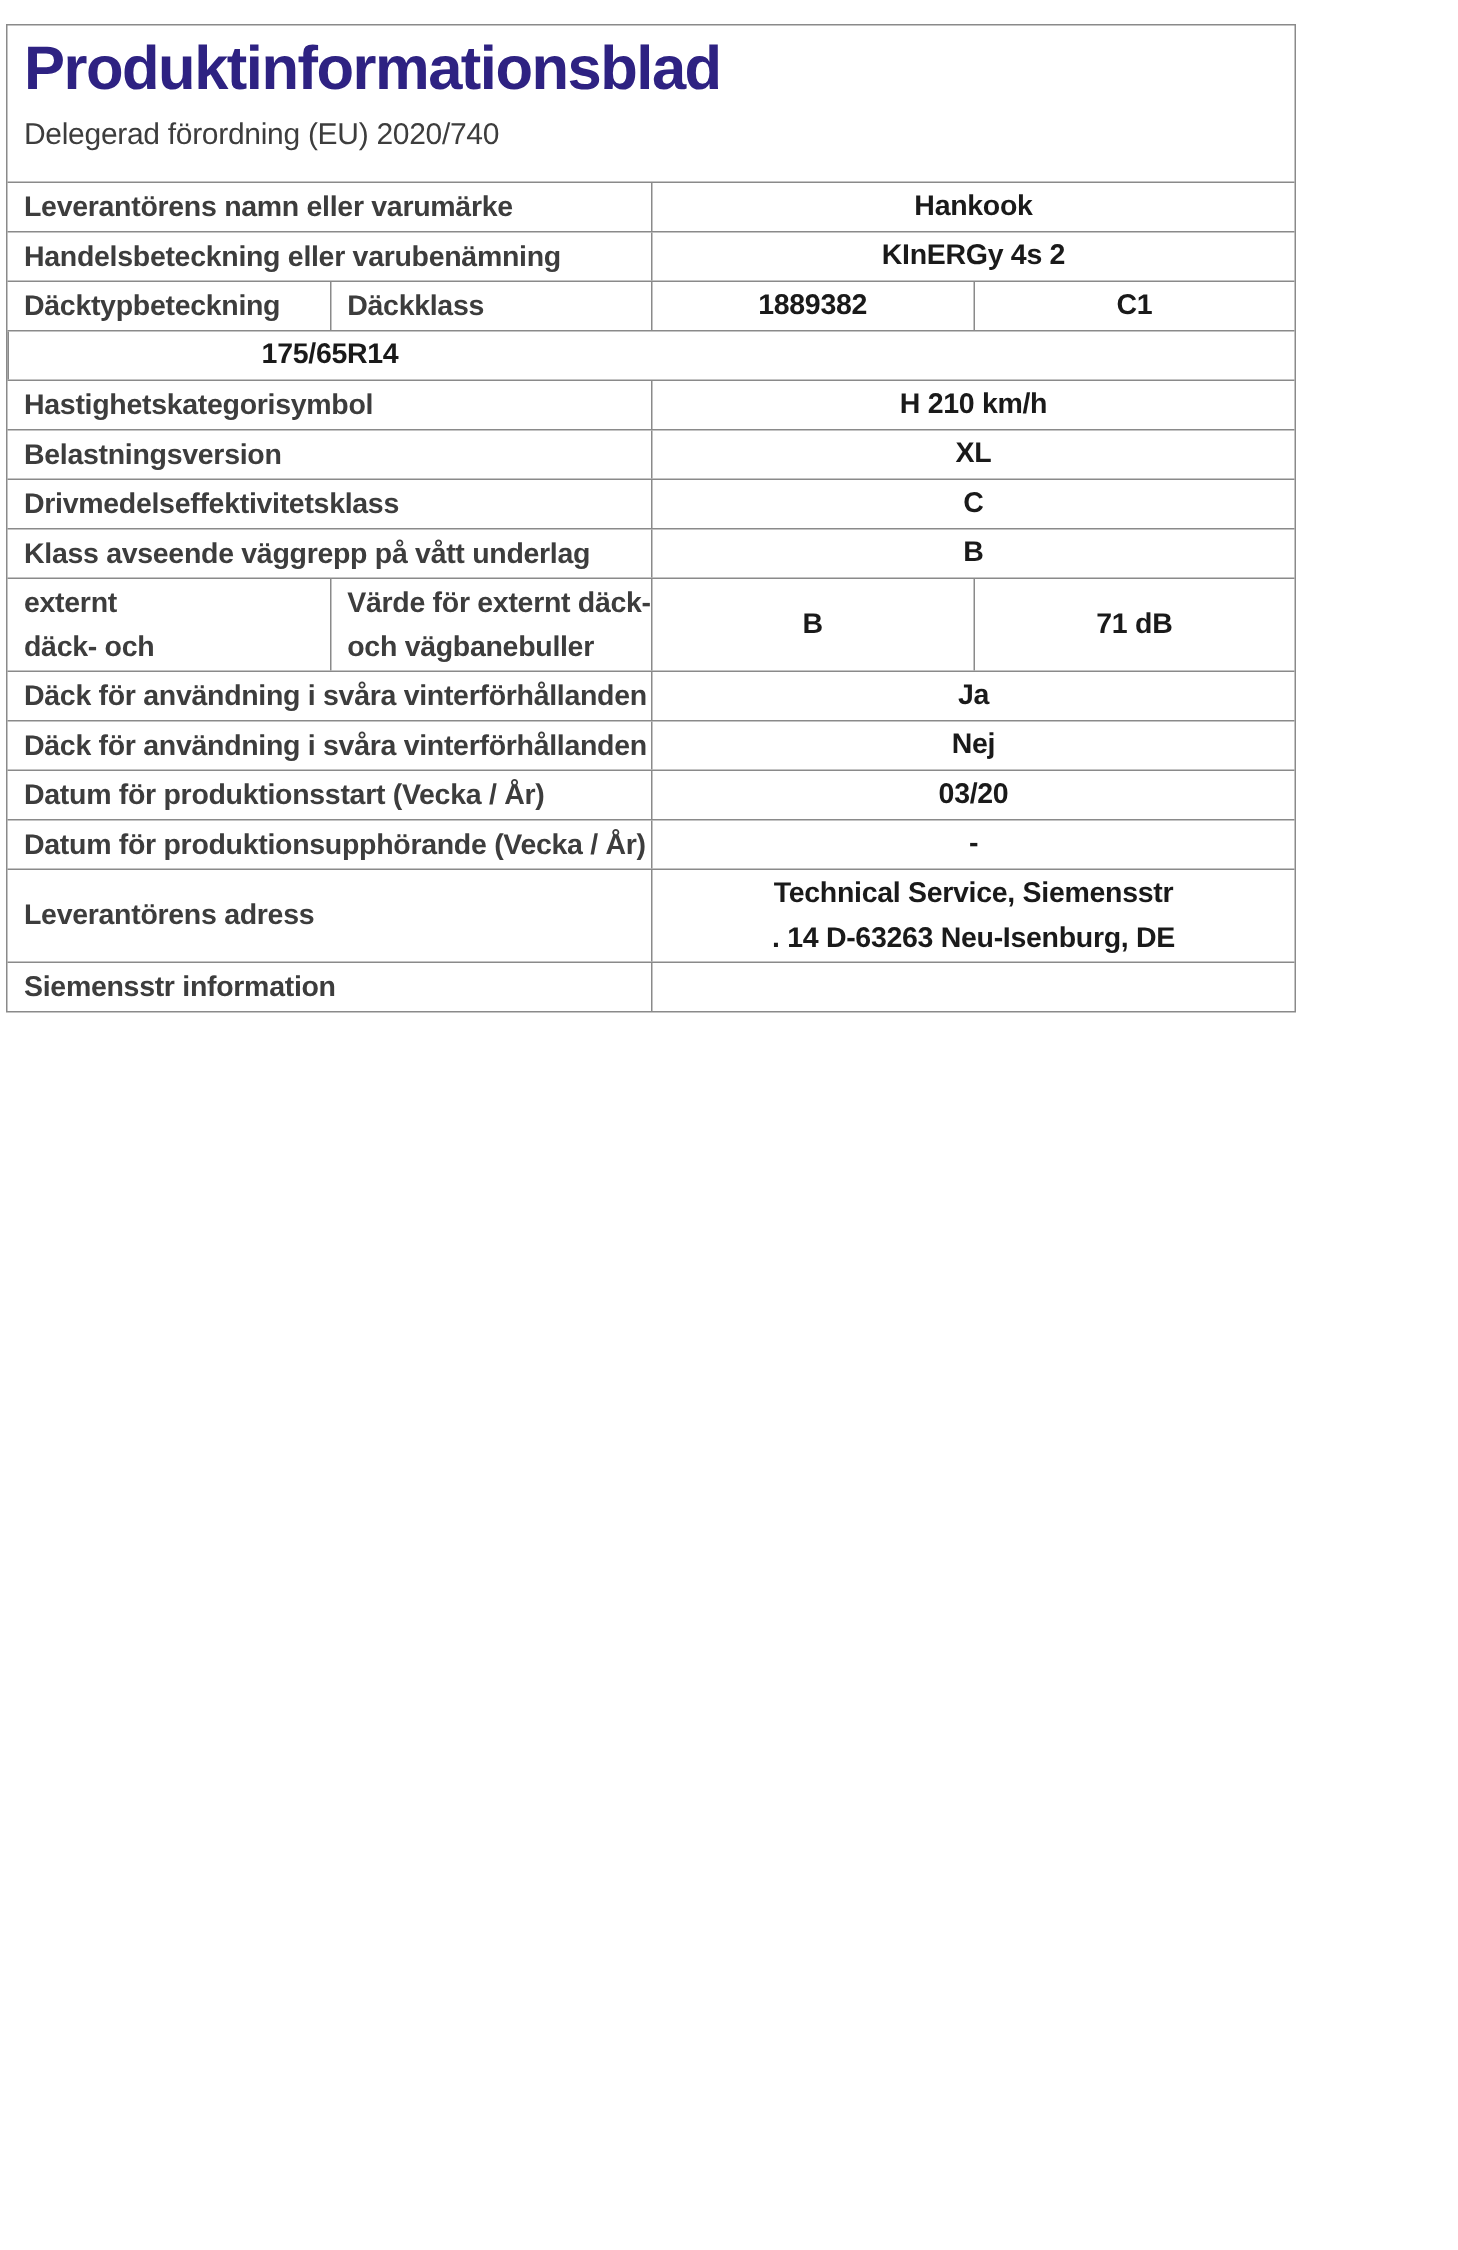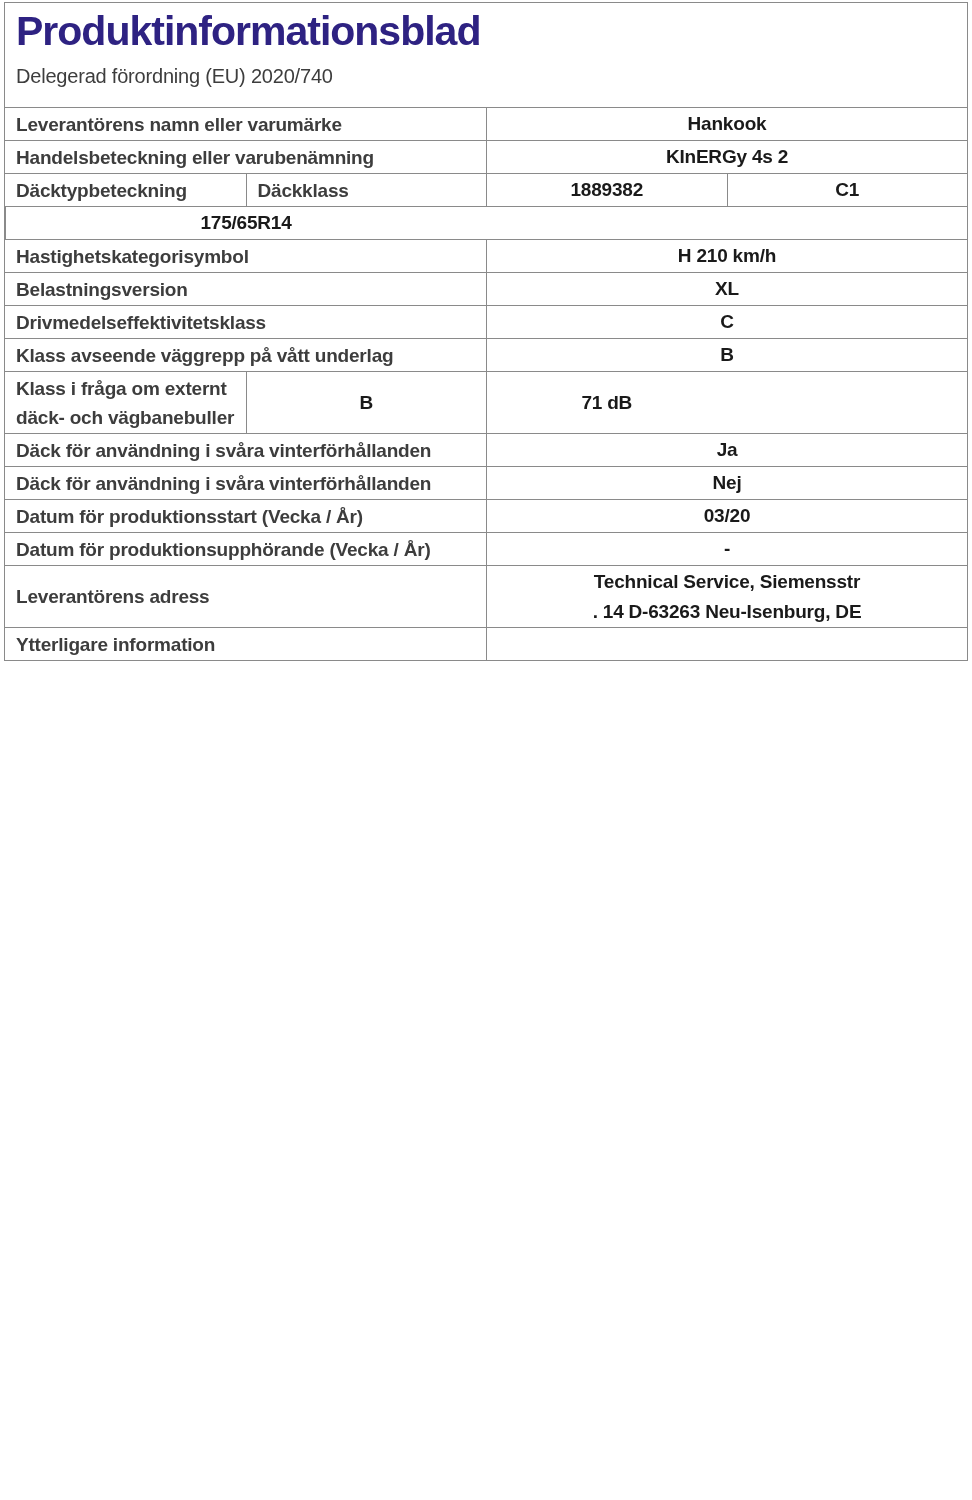--- a/index.html
+++ b/index.html
@@ -9,21 +9,21 @@
     --border:#8a8a8a;
     --footer:#555555;
   }
   *{margin:0;padding:0;box-sizing:border-box;}
   html,body{background:#ffffff;}
   body{
     width:972px;height:1500px;position:relative;
     font-family:"Liberation Sans","DejaVu Sans",sans-serif;
   }
   .doc{
-    position:absolute;left:4px;top:2px;width:964px;
+    position:absolute;left:4px;top:16px;width:860px;
     border:1px solid var(--border);
     background:#ffffff;
   }
   .title-cell{height:104px;padding:4px 0 0 11px;}
   .title-cell h1{
     color:var(--heading);
     font-size:41px;font-weight:700;letter-spacing:-1px;line-height:1.2;
   }
   .subtitle{
     color:var(--label);font-size:20px;margin-top:9px;letter-spacing:-0.2px;
@@ -106,20 +106,22 @@
   </div>
 
   <div class="row">
     <div class="cell cl">Klass avseende väggrepp på vått underlag</div>
     <div class="cell cv">B</div>
   </div>
 
   <div class="row tall">
     <div class="cell cl q">Klass i fråga om externt
 däck- och vägbanebuller</div>
+    <div class="cell cl q" style="border-left:1px solid var(--border);">Värde för externt däck-
+och vägbanebuller</div>
     <div class="cell cv q">B</div>
     <div class="cell cv q">71 dB</div>
   </div>
 
   <div class="row">
     <div class="cell cl">Däck för användning i svåra vinterförhållanden</div>
     <div class="cell cv">Ja</div>
   </div>
 
   <div class="row">
@@ -137,19 +139,19 @@
     <div class="cell cv">-</div>
   </div>
 
   <div class="row tall">
     <div class="cell cl">Leverantörens adress</div>
     <div class="cell cv">Technical Service, Siemensstr
 . 14 D-63263 Neu-Isenburg, DE</div>
   </div>
 
   <div class="row">
-    <div class="cell cl">Ytterligare information</div>
+    <div class="cell cl">Siemensstr information</div>
     <div class="cell cv"></div>
   </div>
 
 </div>
 
 <div class="footer">Sida 1 / 1</div>
 
 </body></html>

